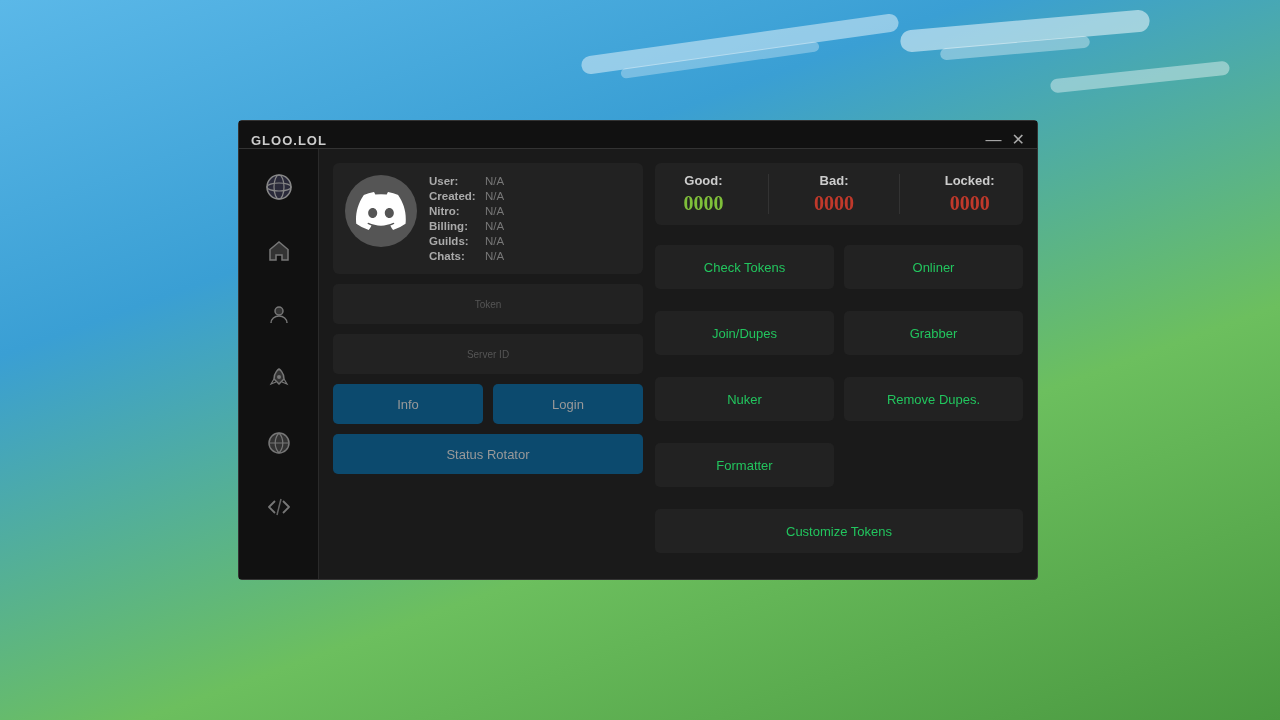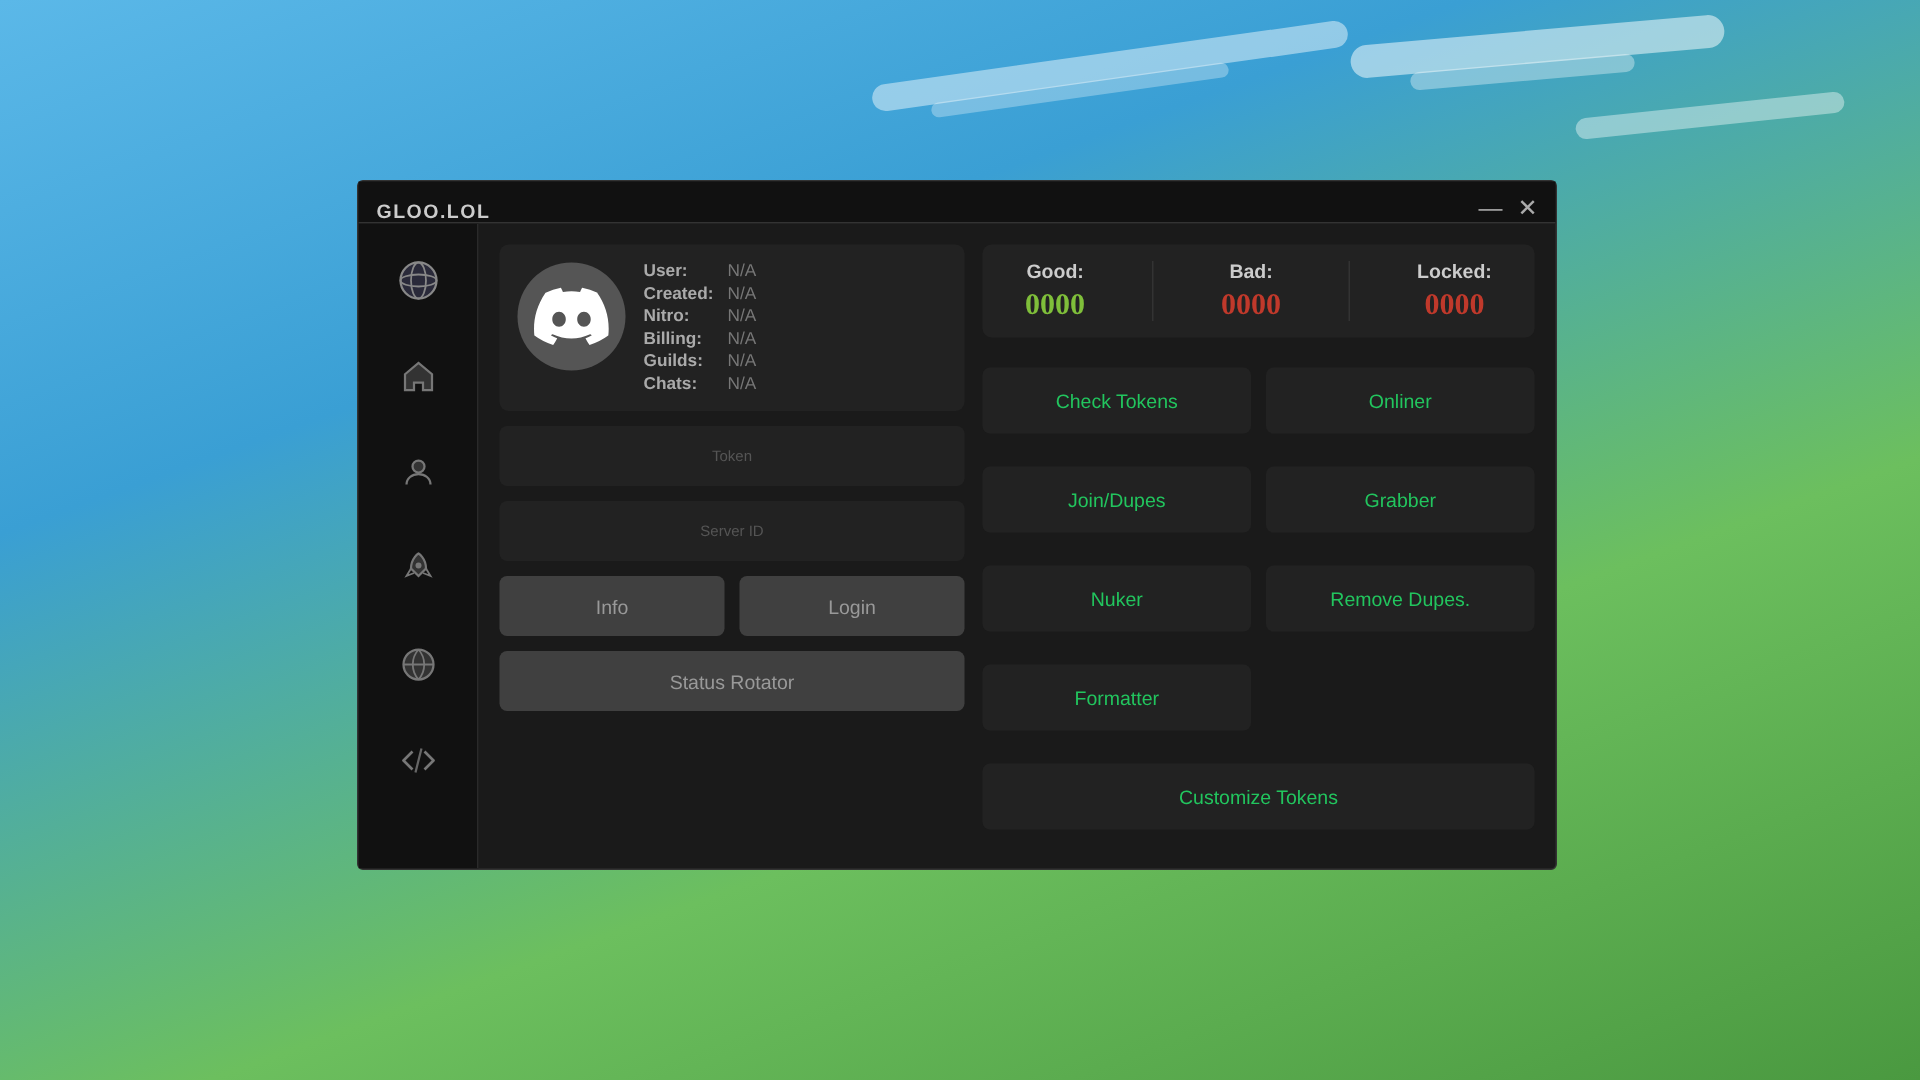--- a/index.html
+++ b/index.html
@@ -165,21 +165,21 @@
     .input-field::placeholder { color: #555; }
 
     
     .btn-row {
       display: flex;
       gap: 10px;
     }
     .btn {
       flex: 1;
       height: 40px;
-      background: #404040;
+      background: #0c4a6e;
       border: none;
       border-radius: 5px;
       color: #999;
       font-size: 13px;
       cursor: pointer;
       transition: background 0.15s;
     }
 
     
     .right-panel {

